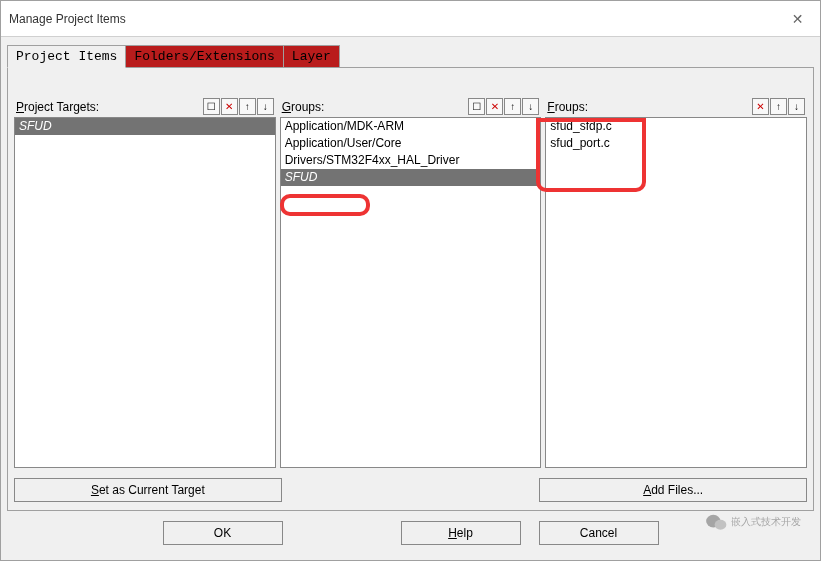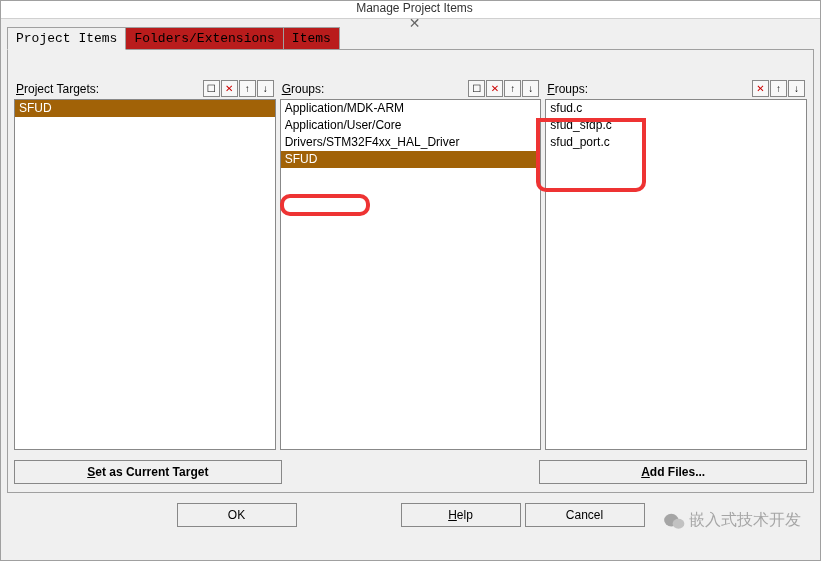--- a/index.html
+++ b/index.html
@@ -14,28 +14,27 @@
 }
 .window {
   width: 821px;
   height: 561px;
   border: 1px solid #a0a0a0;
   background: #f0f0f0;
   display: flex;
   flex-direction: column;
 }
 .titlebar {
-  height: 18px;
+  height: 36px;
   background: #ffffff;
   border-bottom: 1px solid #d0d0d0;
   display: flex;
   align-items: center;
   padding-left: 8px;
   justify-content: space-between;
-  flex-direction: column;
 }
 .titlebar-title { font-size: 12px; color: #333; }
 .titlebar-close {
   width: 45px;
   height: 30px;
   display: flex;
   align-items: center;
   justify-content: center;
   color: #666;
   cursor: pointer;
@@ -110,43 +109,43 @@
   overflow: auto;
   font-size: 12px;
 }
 .list-item {
   padding: 1px 4px;
   cursor: default;
   white-space: nowrap;
   line-height: 15px;
 }
 .list-item.selected {
-  background: #a16207;
+  background: #737373;
   color: #fff;
+  font-style: italic;
 }
 .button-row {
   display: flex;
   gap: 6px;
   margin-top: 10px;
-  font-weight: bold;
 }
 .button-row .spacer { flex: 1; }
 .btn {
   border: 1px solid #888;
   background: #f0f0f0;
   padding: 4px 10px;
   font-size: 12px;
   cursor: pointer;
   text-align: center;
 }
 .btn-wide { flex: 1; }
 .bottom-buttons {
   display: flex;
   justify-content: center;
-  gap: 4px;
+  gap: 18px;
   padding: 10px 8px 0 8px;
 }
 .bottom-buttons .btn {
   width: 120px;
   padding: 4px 0;
 }
 .bottom-buttons .help-btn {
   margin-left: 100px;
 }
 .highlight-red {
@@ -156,42 +155,42 @@
   pointer-events: none;
   z-index: 50;
 }
 .hl-sfud-group { left: 280px; top: 194px; width: 90px; height: 22px; }
 .hl-files { left: 536px; top: 118px; width: 110px; height: 74px; border-top-left-radius: 0; border-top-right-radius: 0;}
 .watermark {
   position: absolute;
   right: 20px;
   bottom: 30px;
   color: #999;
-  font-size: 16px;
+  font-size: 10px;
   display: flex;
   align-items: center;
   gap: 4px;
   z-index: 60;
   opacity: 0.85;
 }
 .watermark svg { width: 22px; height: 18px; }
 </style>
 </head>
 <body>
 
 <div class="window">
   <div class="titlebar">
     <span class="titlebar-title">Manage Project Items</span>
     <div class="titlebar-close">✕</div>
   </div>
 
   <div class="tabs-row">
     <div class="tab active">Project Items</div>
     <div class="tab">Folders/Extensions</div>
-    <div class="tab">Items</div>
+    <div class="tab">Layer</div>
   </div>
 
   <div class="tab-content">
     <div class="columns">
 
       <div class="col">
         <div class="col-header">
           <span class="col-label"><span></span><u>P</u><span>roject Targets:</span></span>
           <div class="col-icons">
             <div class="icon-btn">☐</div>
@@ -226,21 +225,20 @@
       <div class="col">
         <div class="col-header">
           <span class="col-label"><span></span><u>F</u><span>roups:</span></span>
           <div class="col-icons">
             <div class="icon-btn" style="color:#c00">✕</div>
             <div class="icon-btn">↑</div>
             <div class="icon-btn">↓</div>
           </div>
         </div>
         <div class="listbox" id="list-files">
-            <div class="list-item">sfud.c</div>
             <div class="list-item">sfud_sfdp.c</div>
             <div class="list-item">sfud_port.c</div>
           </div>
       </div>
 
     </div>
 
     <div class="button-row">
       <div class="btn btn-wide"><u>S</u><span id="set-target-rest">et as Current Target</span></div>
       <div class="spacer"></div>

